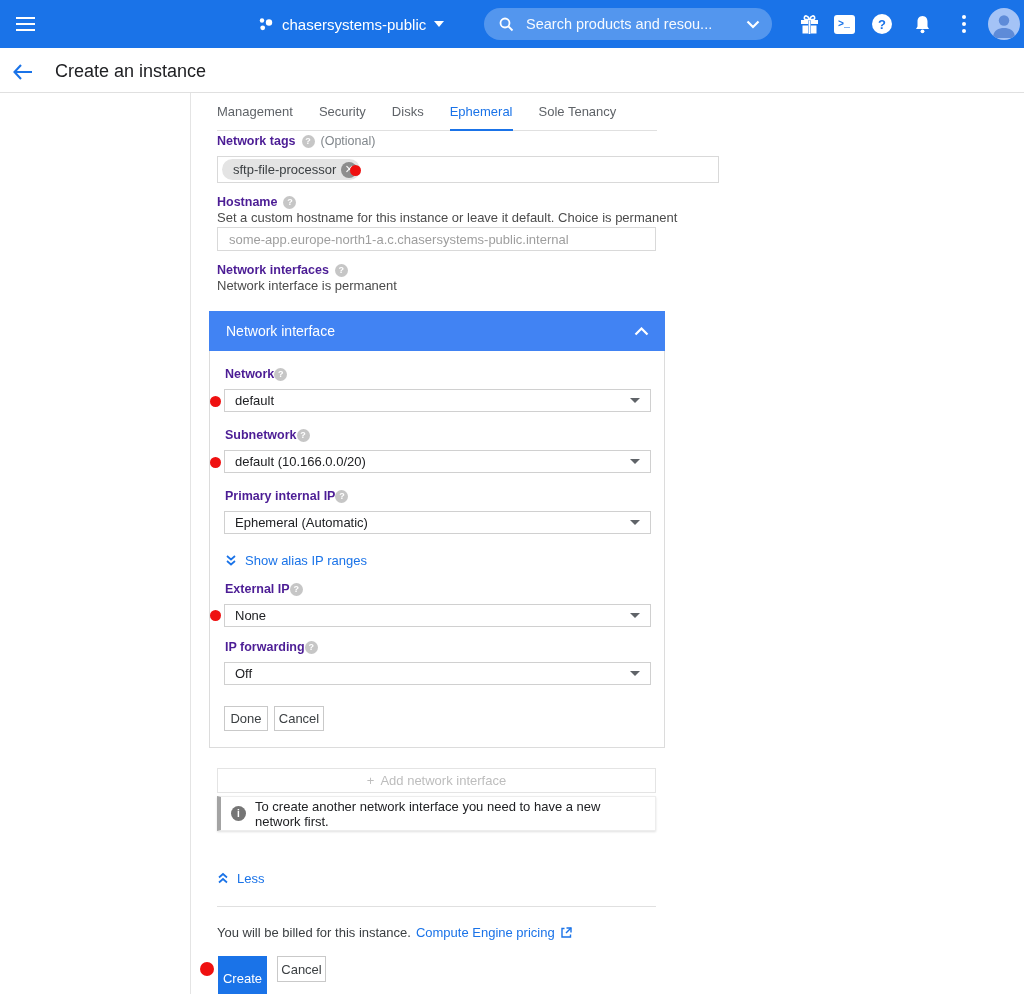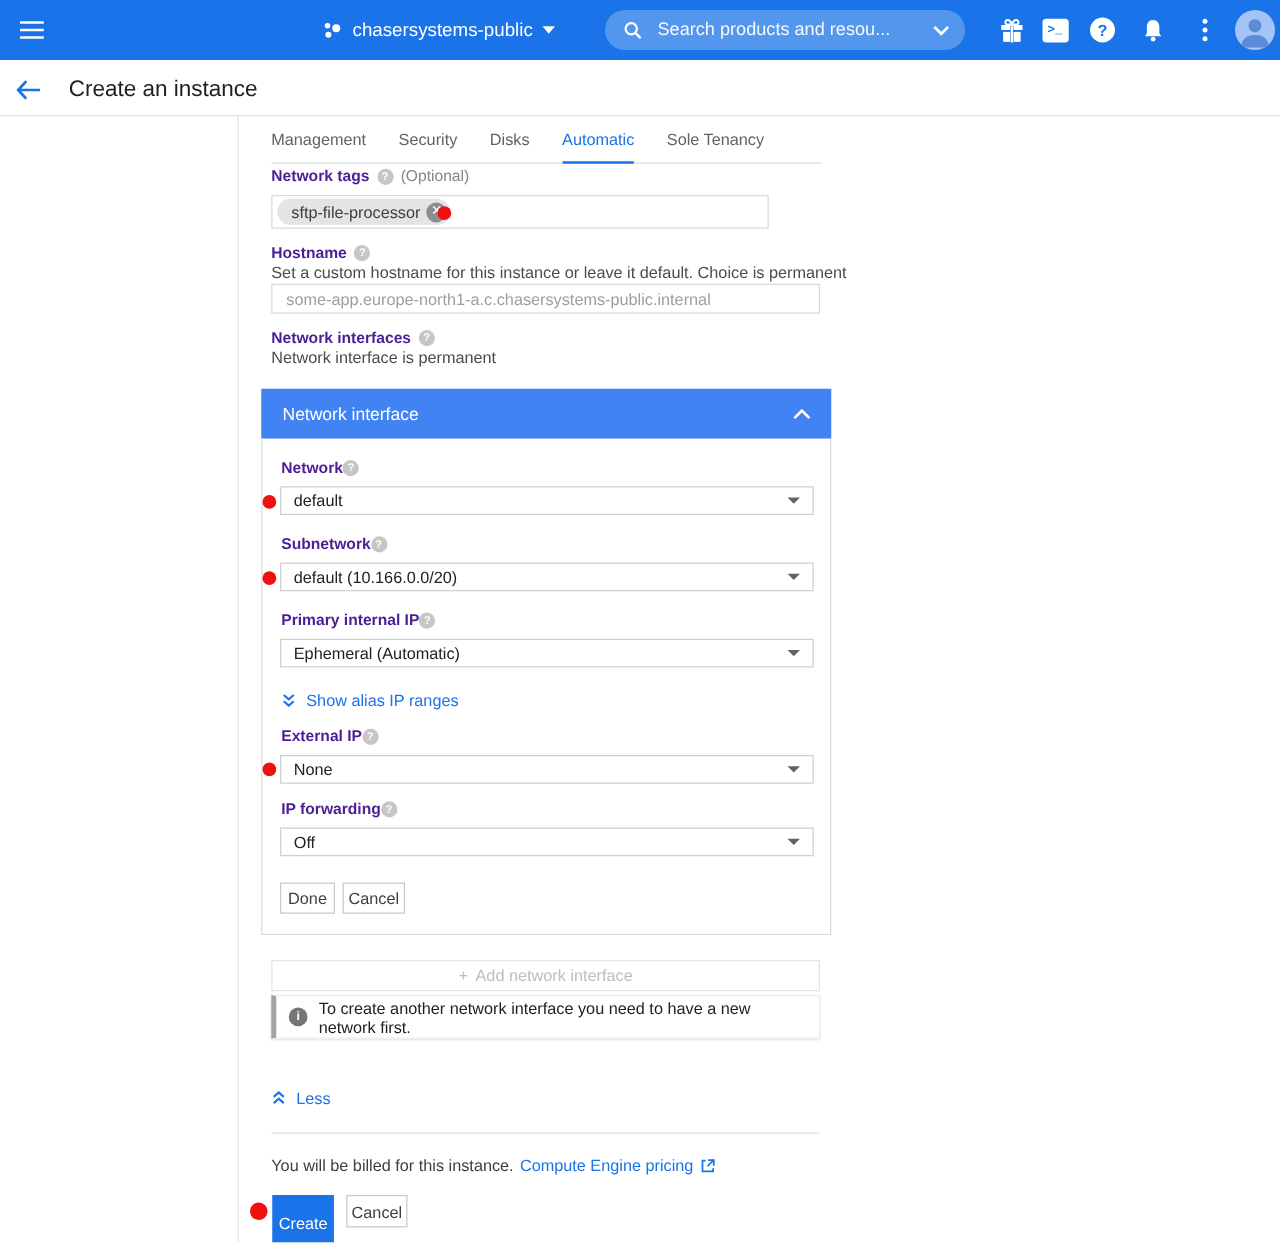--- a/index.html
+++ b/index.html
@@ -37,21 +37,21 @@
   .tab.active{color:#1a73e8;border-bottom:2px solid #1a73e8;margin-bottom:-1px;}
 
   
   .labelrow{position:absolute;display:flex;align-items:center;gap:6px;}
   .flabel{font-size:12.5px;font-weight:bold;color:#4c1d95;}
   .optional{font-size:12.5px;color:#80868b;}
   .helpq{width:13px;height:13px;border-radius:50%;background:#c6c6c6;color:#fff;font-size:9px;font-weight:bold;display:flex;align-items:center;justify-content:center;cursor:pointer;flex:0 0 auto;}
   .desc{position:absolute;font-size:13px;color:#4b4b4b;}
 
   .textbox{position:absolute;background:#fff;border:1px solid #d9d9d9;}
-  .tagsbox{left:217px;top:156px;width:398px;height:27px;display:flex;align-items:center;padding:0 4px;}
+  .tagsbox{left:217px;top:156px;width:502px;height:27px;display:flex;align-items:center;padding:0 4px;}
   .chip{height:21px;border-radius:11px;background:#e4e4e4;display:flex;align-items:center;gap:5px;padding:0 3px 0 11px;font-size:13px;color:#3c4043;}
   .chipx{width:16px;height:16px;border-radius:50%;background:#8d8d8d;color:#fff;font-size:11px;line-height:15px;text-align:center;cursor:pointer;}
   .hostinput{left:217px;top:227px;width:439px;height:24px;border:1px solid #d9d9d9;padding:0 11px;font-size:13px;color:#202124;outline:none;}
   .hostinput::placeholder{color:#9e9e9e;}
 
   
   .card{position:absolute;left:209px;top:311px;width:456px;}
   .cardhead{height:40px;background:#4183f3;display:flex;align-items:center;justify-content:space-between;padding:0 16px 0 17px;cursor:pointer;}
   .cardhead .ctitle{color:#fff;font-size:14px;}
   .cardbody{position:relative;height:397px;background:#fff;border:1px solid #dcdcdc;border-top:none;}
@@ -156,21 +156,21 @@
     </svg>
   </div>
   <div class="pagetitle">Create an instance</div>
 
   <div class="vline"></div>
 
   <div class="tabs">
     <div class="tab">Management</div>
     <div class="tab">Security</div>
     <div class="tab">Disks</div>
-    <div class="tab active">Automatic</div>
+    <div class="tab active">Ephemeral</div>
     <div class="tab">Sole Tenancy</div>
   </div>
 
   <div class="labelrow" style="left:217px;top:134px;">
     <span class="flabel">Network tags</span>
     <span class="helpq">?</span>
     <span class="optional">(Optional)</span>
   </div>
   <div class="textbox tagsbox">
     <span class="chip">

